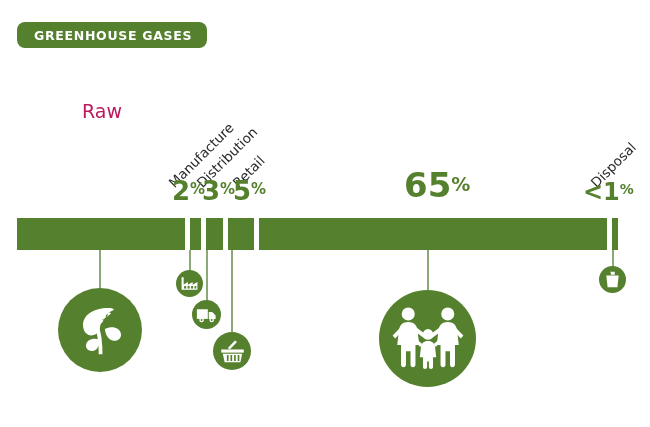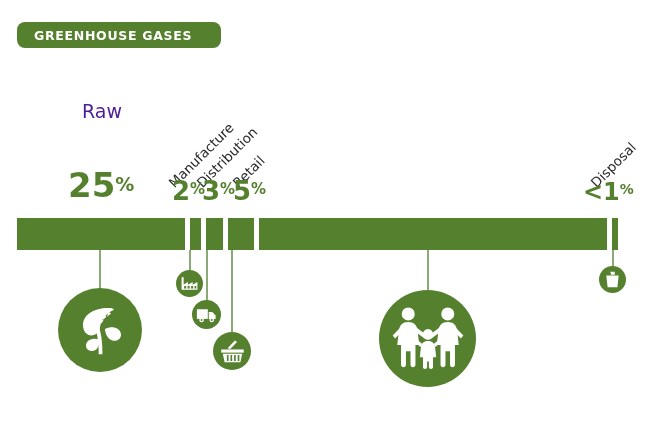--- a/index.html
+++ b/index.html
@@ -22,40 +22,40 @@
     width: 650px;
     height: 427px;
   }
 
   
   .badge {
     position: absolute;
     left: 17px;
     top: 22px;
     height: 26px;
-    padding: 0 29px 0 17px;
+    padding: 0 15px 0 17px;
     border-radius: 8px;
     background: #55802e;
     display: flex;
     align-items: center;
     box-sizing: border-box;
   }
   .badge-text {
     color: #ffffff;
     font-size: 12.5px;
     font-weight: bold;
     letter-spacing: 0.7px;
     white-space: nowrap;
     font-family: "DejaVu Sans", "Liberation Sans", sans-serif;
   }
 
   
   .h-label {
     position: absolute;
-    color: #4c1d95;
+    color: #be185d;
     font-size: 19px;
     line-height: 22px;
     text-align: center;
     white-space: nowrap;
     font-weight: 400;
   }
   .h-label.two-line { white-space: normal; }
 
   
   .r-label {
@@ -135,36 +135,36 @@
 
 
   <div class="r-label" style="left:176px; top:176px;">Manufacture</div>
 
   <div class="r-label" style="left:204px; top:176px;">Distribution</div>
 
   <div class="r-label" style="left:240px; top:176px;">Retail</div>
 
   <div class="r-label" style="left:598px; top:176px;">Disposal</div>
 
-  <div class="pct" style="left:68px; top:168px;">
-    <span class="num">25</span><span class="sym">%</span>
-  </div>
 
   <div class="pct small" style="left:172px; top:178px;">
     <span class="num">2</span><span class="sym">%</span>
   </div>
 
   <div class="pct small" style="left:202px; top:178px;">
     <span class="num">3</span><span class="sym">%</span>
   </div>
 
   <div class="pct small" style="left:233px; top:178px;">
     <span class="num">5</span><span class="sym">%</span>
   </div>
 
+  <div class="pct" style="left:404px; top:168px;">
+    <span class="num">65</span><span class="sym">%</span>
+  </div>
 
   <div class="pct tiny" style="left:583px; top:180px;">
     <span class="num">&lt;1</span><span class="sym">%</span>
   </div>
 
   <div class="bar-track">
     <div class="seg" style="left:0px;   width:168px;"></div>
     <div class="seg" style="left:173px; width:11px;"></div>
     <div class="seg" style="left:189px; width:17px;"></div>
     <div class="seg" style="left:211px; width:26px;"></div>

